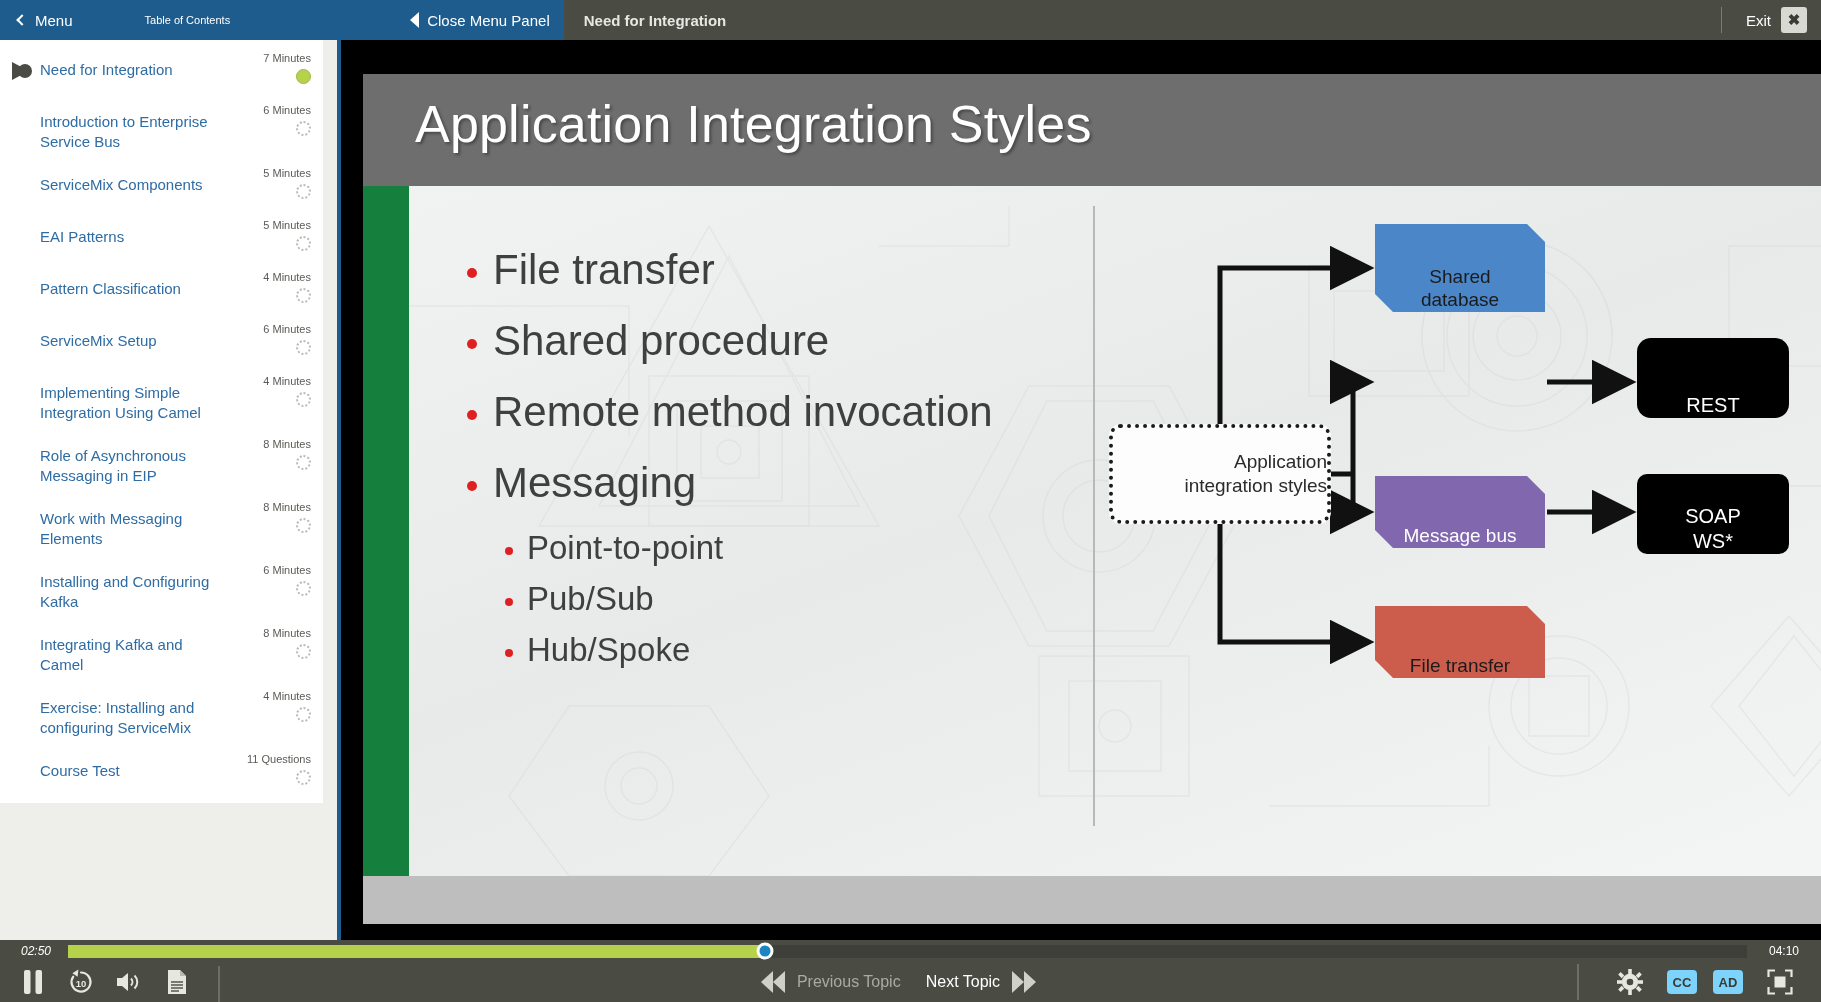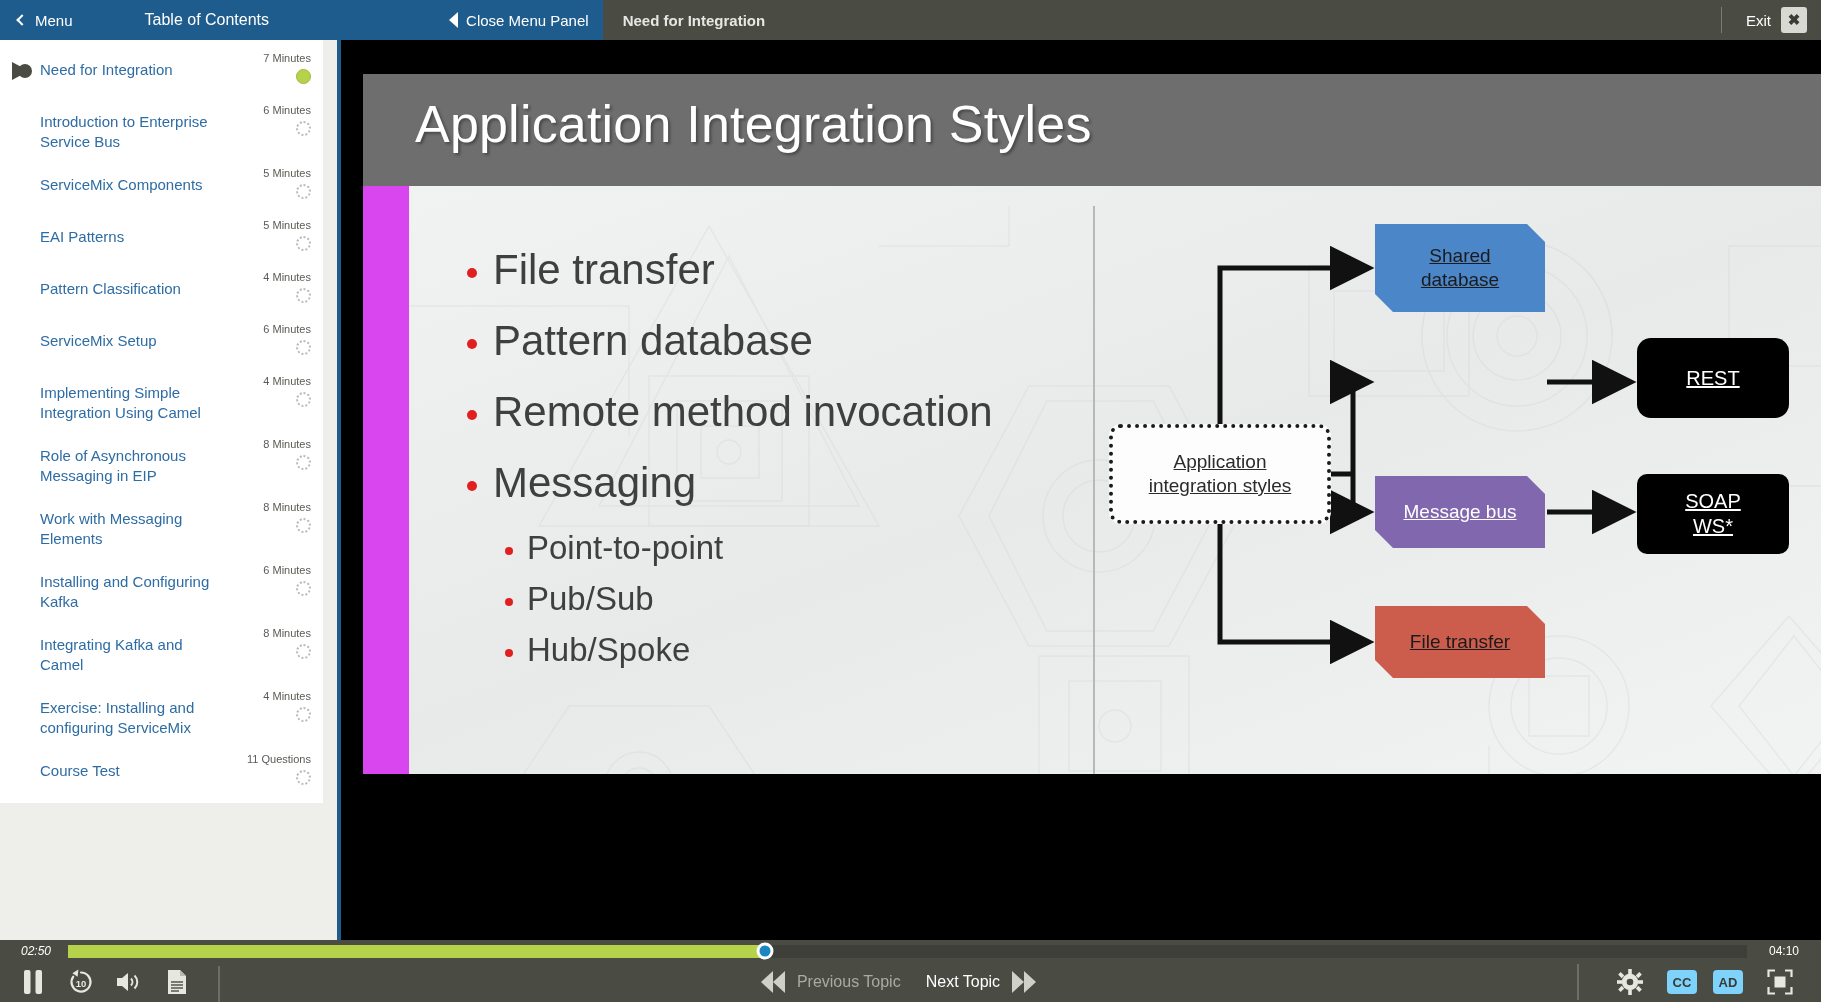--- a/index.html
+++ b/index.html
@@ -24,21 +24,21 @@
     display:flex; align-items:center; gap:7px;
     color:#ffffff; font-size:15px; padding:0 14px 0 18px;
     height:40px; cursor:pointer;
   }
   .chev-left-thin {
     display:inline-block; width:8px; height:8px;
     border-left:2px solid #fff; border-bottom:2px solid #fff;
     transform: rotate(45deg); margin-right:2px;
   }
   #toc-label {
-    color:#ffffff; font-size:16px; padding:0 10px 0 58px;
+    color:#ffffff; font-size:11px; padding:0 10px 0 58px;
     display:flex; align-items:center; height:40px;
   }
   #close-menu-panel {
     display:flex; align-items:center; gap:8px;
     color:#ffffff; font-size:15px;
     height:40px; padding:0 14px 0 170px; cursor:pointer;
   }
   .tri-left {
     width:0;height:0;
     border-top:8px solid transparent;
@@ -114,22 +114,22 @@
     position:absolute; right:4px; top:0; width:10px; height:962px;
     background:#eeefea;
   }
 
   
   #stage {
     position:absolute; left:345px; top:40px;
     width:1476px; height:962px; background:#000;
   }
   #slide-wrap {
-    position:absolute; left:18px; top:34px; width:1458px; height:700px;
-    background:#d946ef; overflow:hidden;
+    position:absolute; left:18px; top:34px; width:1458px; height:850px;
+    background:#15803d; overflow:hidden;
   }
   
   #slide-title-band {
     position:absolute; left:0; top:0; width:100%; height:112px;
     background:#6e6e6e;
   }
   #slide-title {
     position:absolute; left:52px; top:20px;
     color:#ffffff; font-size:52px; letter-spacing:0.2px;
     text-shadow: 2px 2px 3px rgba(0,0,0,.35);
@@ -164,22 +164,22 @@
   .b2 .txt { font-size:33px; color:#3f3f3f; line-height:1.12; }
 
   #vdivider {
     position:absolute; left:684px; top:20px; width:2px; height:620px;
     background:#b7b8b8;
   }
 
   
   #diagram { position:absolute; left:700px; top:0; width:758px; height:690px; }
   .node {
-    position:absolute; display:flex; align-items:center; justify-content:center;
-    text-align:center; line-height:1.25;text-decoration:underline;
+    position:absolute; display:flex; align-items:flex-end; justify-content:center;
+    text-align:center; line-height:1.25;
   }
   .clip-node {
     clip-path: polygon(0 0, calc(100% - 18px) 0, 100% 18px, 100% 100%, 18px 100%, 0 calc(100% - 18px));
   }
   .n-shared { left:266px; top:38px; width:170px; height:88px; background:#4a86c8; color:#1b1b1b; font-size:19px; }
   .n-rpc    { left:266px; top:152px; width:170px; height:88px; background:#f6a23c; color:#1b1b1b; font-size:19px; }
   .n-mbus   { left:266px; top:290px; width:170px; height:72px; background:#8067ae; color:#ffffff; font-size:19px; }
   .n-file   { left:266px; top:420px; width:170px; height:72px; background:#cc5d4c; color:#1b1b1b; font-size:19px; }
   .n-rest   { left:528px; top:152px; width:152px; height:80px; background:#000000; color:#ffffff; font-size:20px; border-radius:14px; }
   .n-soap   { left:528px; top:288px; width:152px; height:80px; background:#000000; color:#ffffff; font-size:20px; border-radius:10px; }
@@ -428,21 +428,21 @@
         </g>
       </svg>
 
       <div id="bullets">
           <div class="b1">
             <span class="dot"></span>
             <span class="txt">File transfer</span>
           </div>
           <div class="b1">
             <span class="dot"></span>
-            <span class="txt">Pattern database</span>
+            <span class="txt">Shared procedure</span>
           </div>
           <div class="b1">
             <span class="dot"></span>
             <span class="txt">Remote method invocation</span>
           </div>
           <div class="b1">
             <span class="dot"></span>
             <span class="txt">Messaging</span>
           </div>
           <div class="b2">

